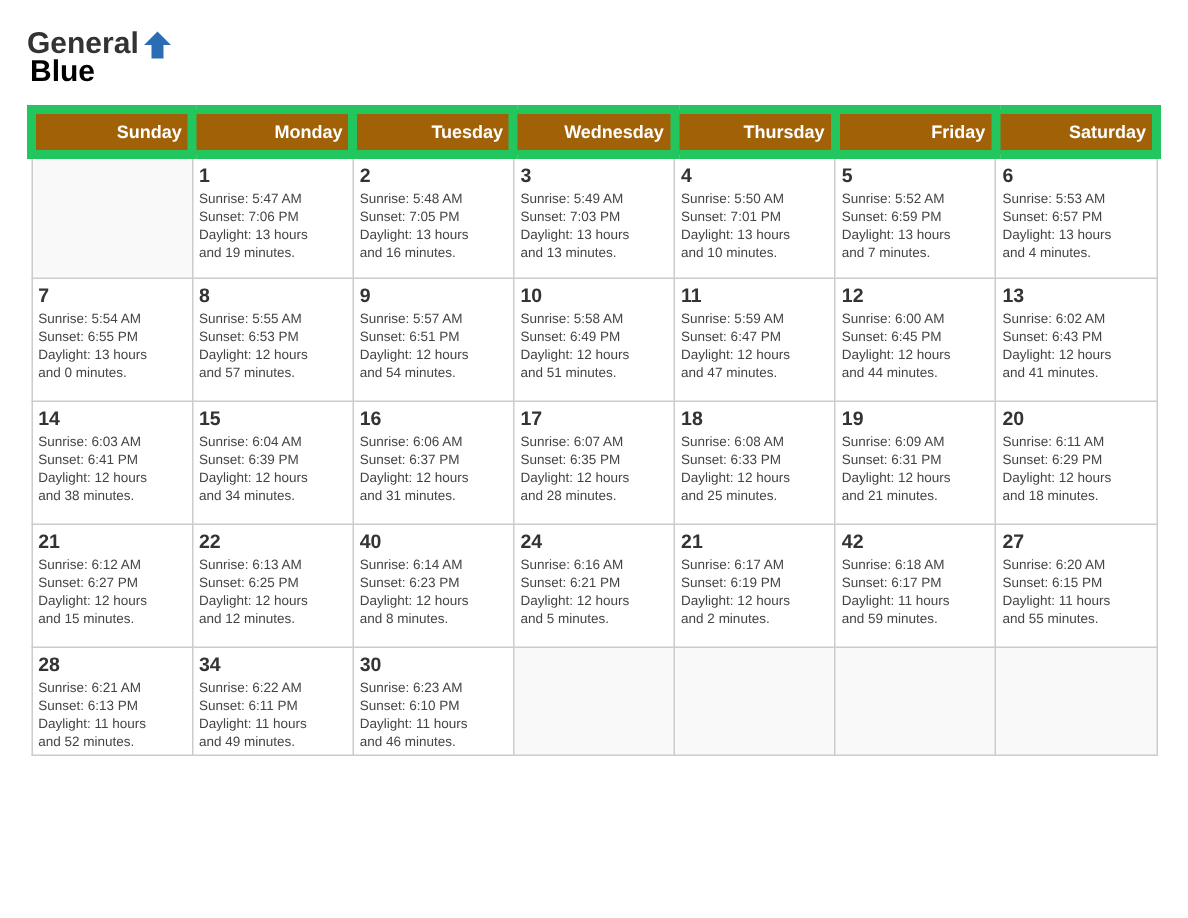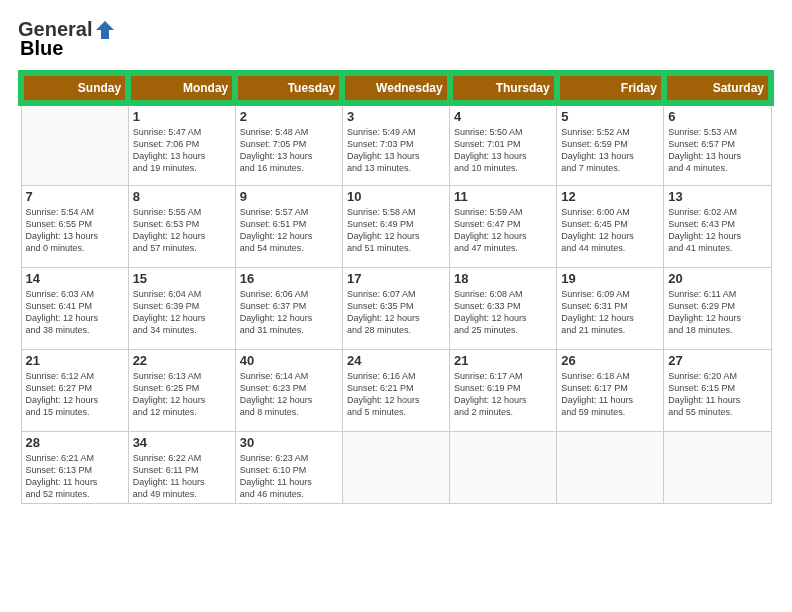--- a/index.html
+++ b/index.html
@@ -223,21 +223,21 @@
           </td>
           <td>
             <span class="day-number">24</span>
             <div class="day-info">Sunrise: 6:16 AM<br>Sunset: 6:21 PM<br>Daylight: 12 hours<br>and 5 minutes.</div>
           </td>
           <td>
             <span class="day-number">21</span>
             <div class="day-info">Sunrise: 6:17 AM<br>Sunset: 6:19 PM<br>Daylight: 12 hours<br>and 2 minutes.</div>
           </td>
           <td>
-            <span class="day-number">26</span>
+            <span class="day-number">42</span>
             <div class="day-info">Sunrise: 6:18 AM<br>Sunset: 6:17 PM<br>Daylight: 11 hours<br>and 59 minutes.</div>
           </td>
           <td>
             <span class="day-number">27</span>
             <div class="day-info">Sunrise: 6:20 AM<br>Sunset: 6:15 PM<br>Daylight: 11 hours<br>and 55 minutes.</div>
           </td>
         </tr>
         <tr class="last-row">
           <td>
             <span class="day-number">28</span>

